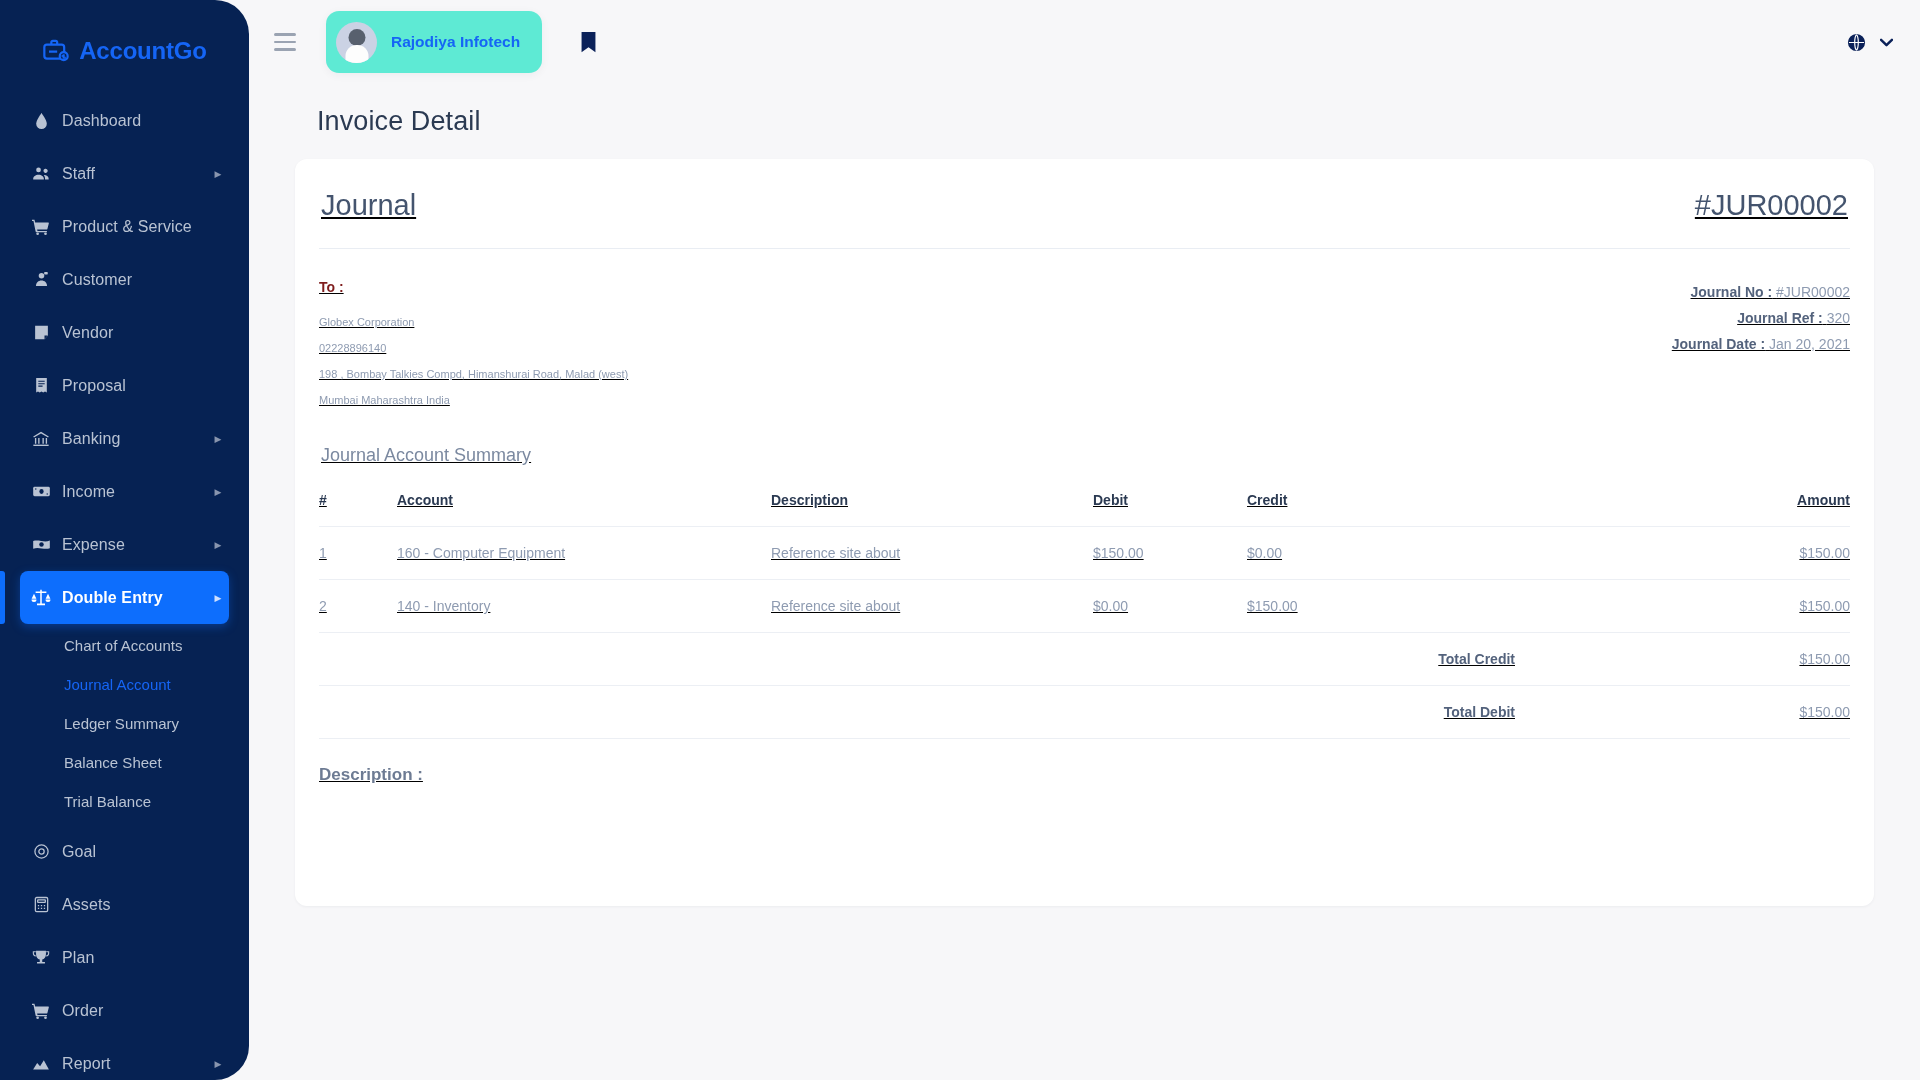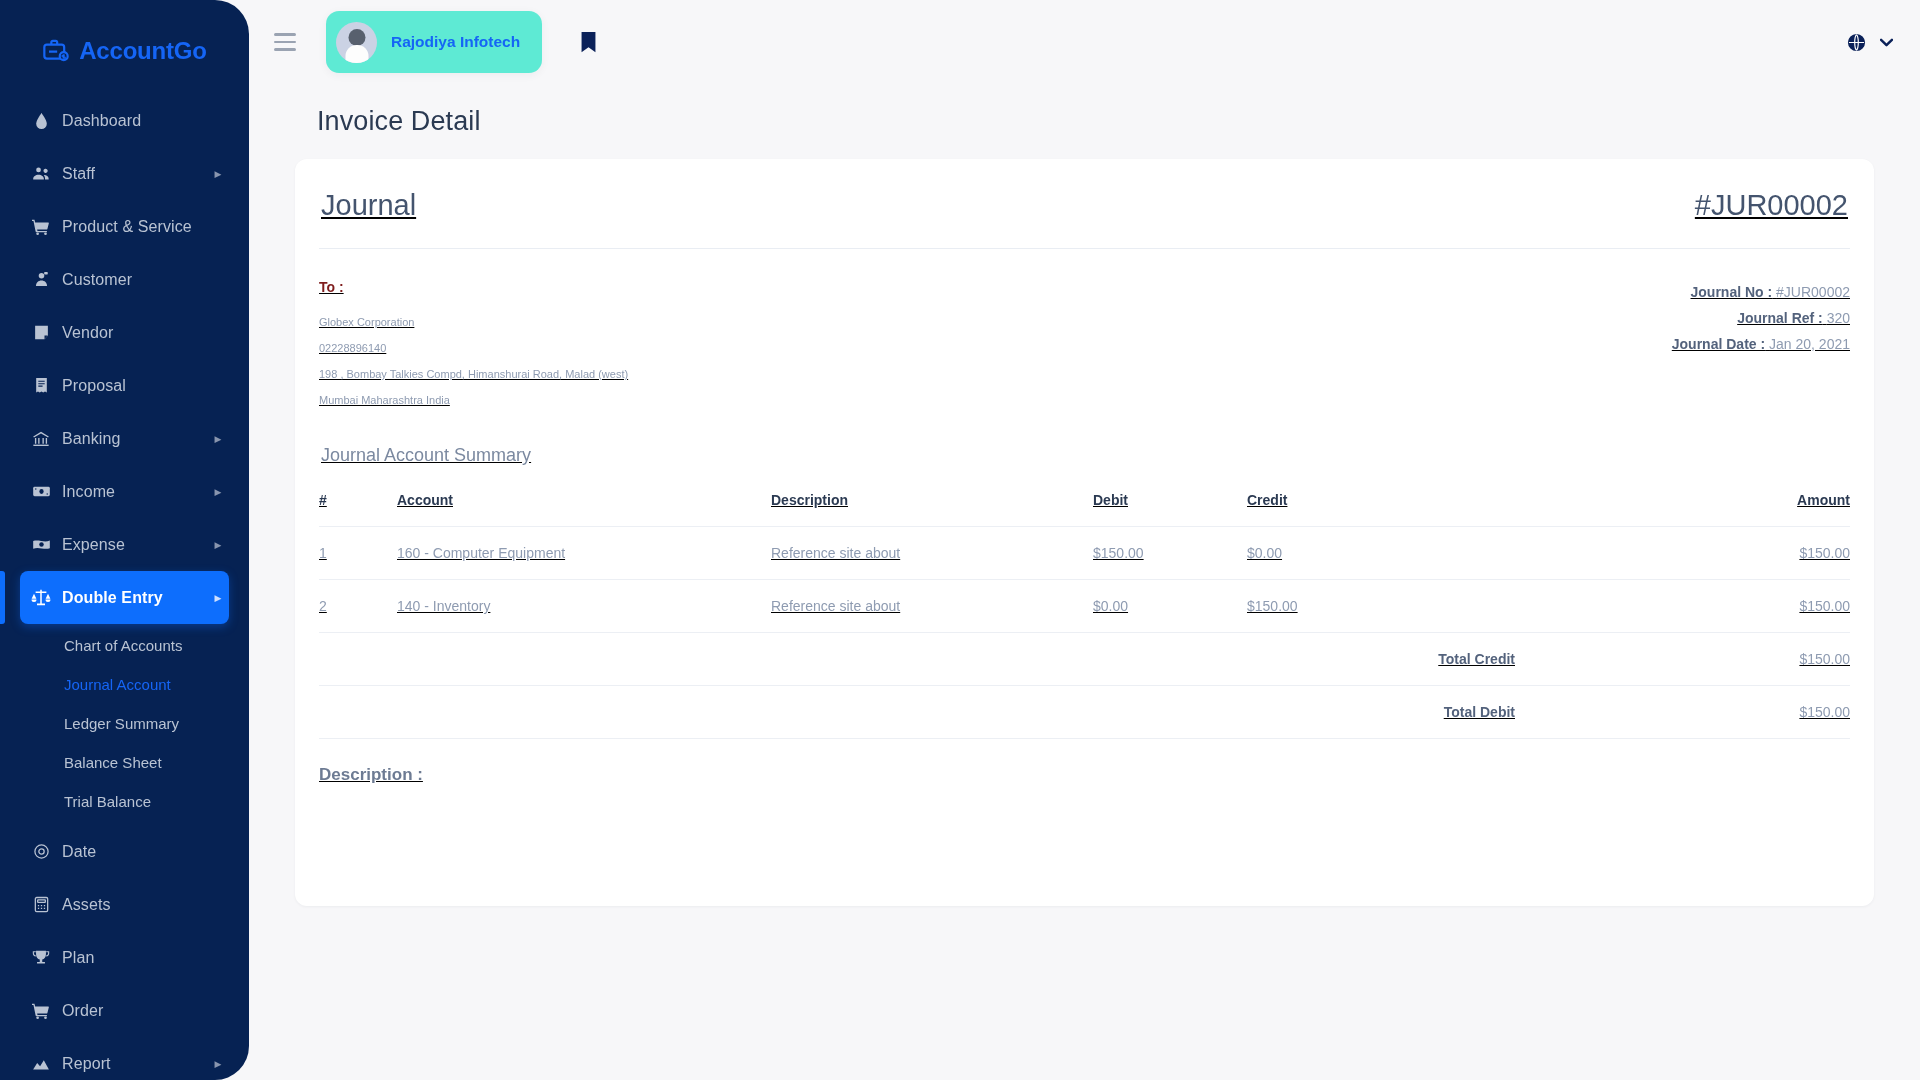--- a/index.html
+++ b/index.html
@@ -348,21 +348,21 @@
         </div>
     </div>
 
     <div class="nav-item">
       <span class="ic">
         <svg width="17" height="17" viewBox="0 0 16 16" fill="none" stroke="currentColor" stroke-width="1.2">
             <circle cx="8" cy="8" r="6.2"></circle>
             <circle cx="8" cy="8" r="2.5"></circle>
           </svg>
       </span>
-      <span class="lbl">Date</span>
+      <span class="lbl">Goal</span>
     </div>
 
     <div class="nav-item">
       <span class="ic">
         <svg width="17" height="17" viewBox="0 0 16 16" fill="none" stroke="currentColor" stroke-width="1.2">
             <rect x="2.2" y="1.4" width="11.6" height="13.2" rx="1.3"></rect>
             <rect x="4.4" y="3.6" width="7.2" height="2.4" rx=".4"></rect>
             <path d="M4.6 9h1.2M7.4 9h1.2M10.2 9h1.2M4.6 11.6h1.2M7.4 11.6h1.2M10.2 11.6h1.2"></path>
           </svg>
       </span>

